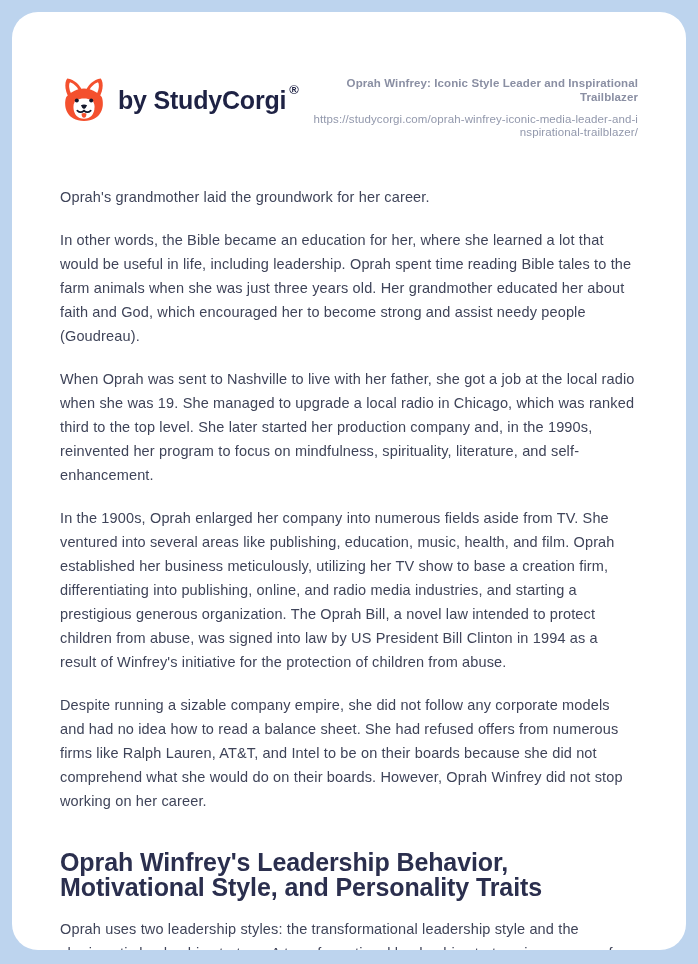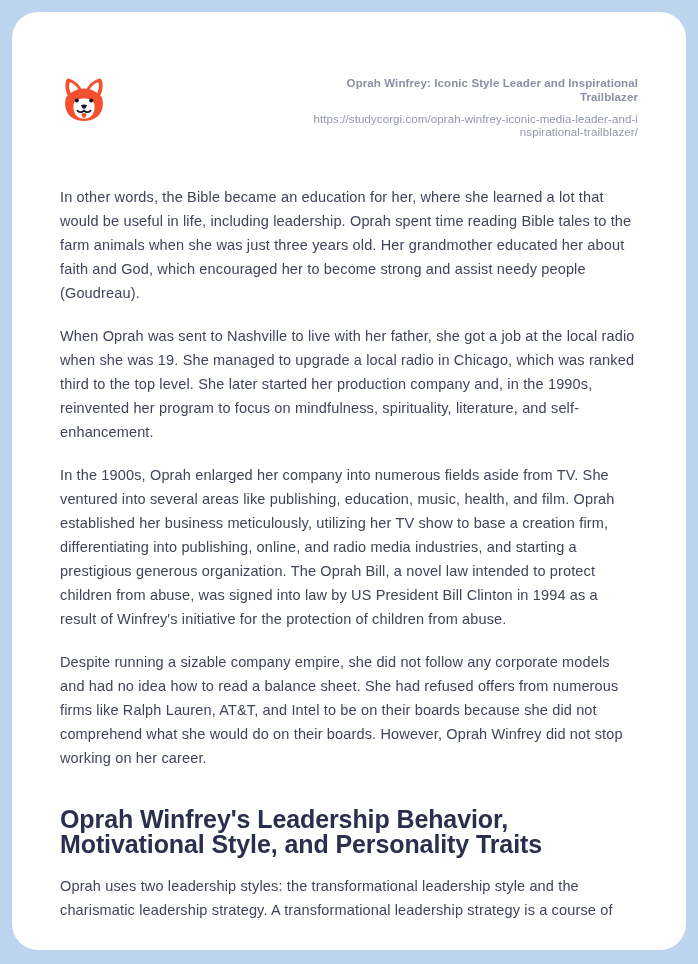--- a/index.html
+++ b/index.html
@@ -139,30 +139,32 @@
 
         <circle cx="35" cy="49" r="4.2" fill="#12172b"></circle>
         <circle cx="65" cy="49" r="4.2" fill="#12172b"></circle>
 
         <path d="M43.5 59 Q50 55.5 56.5 59 Q53.5 66.5 50 66.5 Q46.5 66.5 43.5 59 Z" fill="#12172b"></path>
 
         <path d="M36 70 Q43 77 50 70 Q57 77 64 70" stroke="#12172b" stroke-width="3.4" fill="none" stroke-linecap="round"></path>
 
         <path d="M45 76 Q50 74 55 76 Q55 85 50 85 Q45 85 45 76 Z" fill="#f4502e"></path>
       </svg>
+      <span class="brand-text"><span>by StudyCorgi</span><span class="registered-mark">®</span></span>
     </div>
 
     <div class="doc-meta">
       <div class="doc-title">Oprah Winfrey: Iconic Style Leader and Inspirational Trailblazer</div>
       <a class="doc-url">https://studycorgi.com/oprah-winfrey-iconic-media-leader-and-inspirational-trailblazer/</a>
     </div>
 
   </div>
 
   <div class="article">
+    <p>Oprah's grandmother laid the groundwork for her career.</p>
     <p>In other words, the Bible became an education for her, where she learned a lot that would be useful in life, including leadership. Oprah spent time reading Bible tales to the farm animals when she was just three years old. Her grandmother educated her about faith and God, which encouraged her to become strong and assist needy people (Goudreau).</p>
     <p>When Oprah was sent to Nashville to live with her father, she got a job at the local radio when she was 19. She managed to upgrade a local radio in Chicago, which was ranked third to the top level. She later started her production company and, in the 1990s, reinvented her program to focus on mindfulness, spirituality, literature, and self-enhancement.</p>
     <p>In the 1900s, Oprah enlarged her company into numerous fields aside from TV. She ventured into several areas like publishing, education, music, health, and film. Oprah established her business meticulously, utilizing her TV show to base a creation firm, differentiating into publishing, online, and radio media industries, and starting a prestigious generous organization. The Oprah Bill, a novel law intended to protect children from abuse, was signed into law by US President Bill Clinton in 1994 as a result of Winfrey's initiative for the protection of children from abuse.</p>
     <p>Despite running a sizable company empire, she did not follow any corporate models and had no idea how to read a balance sheet. She had refused offers from numerous firms like Ralph Lauren, AT&amp;T, and Intel to be on their boards because she did not comprehend what she would do on their boards. However, Oprah Winfrey did not stop working on her career.</p>
 
     <h2 class="section-heading">Oprah Winfrey's Leadership Behavior, Motivational Style, and Personality Traits</h2>
 
     <p>Oprah uses two leadership styles: the transformational leadership style and the charismatic leadership strategy. A transformational leadership strategy is a course of</p>
   </div>
 

